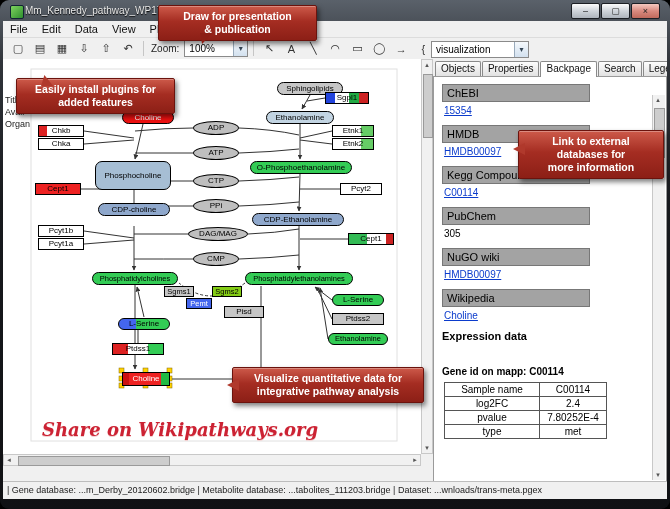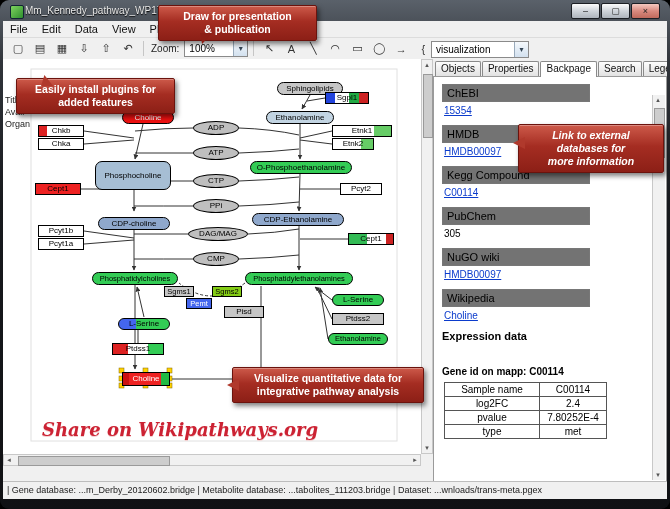--- a/index.html
+++ b/index.html
@@ -51,42 +51,42 @@
   .sbarrow{position:absolute;font-size:7px;color:#555;width:10px;height:10px;display:flex;align-items:center;justify-content:center;}
   .filler{position:absolute;left:0;top:445px;width:430px;height:16px;background:#f0f0f0;}
   
   .rpanel{position:absolute;left:430px;right:0;top:38px;bottom:17px;background:#f0f0f0;}
   .tabs{position:absolute;left:0;right:0;top:0;height:17px;display:flex;align-items:flex-end;padding-left:2px;gap:1px;}
   .tab{font-size:10px;color:#111;padding:1px 5px 2px;border:1px solid #8a8a8a;border-bottom:none;
     border-radius:2px 2px 0 0;background:linear-gradient(#fdfdfd,#e2e2e2);}
   .tab.active{background:#fff;position:relative;z-index:2;margin-bottom:-1px;padding-bottom:3px;}
   .rcontent{position:absolute;left:0;right:0;top:17px;bottom:0;background:#fff;
     border:1px solid #9a9a9a;box-sizing:border-box;padding:7px 16px 0 8px;overflow:hidden;}
-  .secbox{width:148px;border:1px solid #777;background:#737373;font-size:11px;color:#000;padding:2px 4px;box-sizing:border-box;}
+  .secbox{width:148px;border:1px solid #777;background:#a3a3a3;font-size:11px;color:#000;padding:2px 4px;box-sizing:border-box;}
   .secval{margin:3px 0 9px 2px;font-size:10px;color:#0b3bcc;text-decoration:underline;}
   .secval.plain{color:#000;text-decoration:none;}
   .exphead{font-size:11px;font-weight:bold;margin:4px 0 2px;}
   .geneid{font-size:10px;font-weight:bold;margin:24px 0 5px;}
   table.expr{border-collapse:collapse;margin-left:2px;}
   table.expr td{border:1px solid #555;font-size:10px;height:13px;text-align:center;padding:0 4px;}
   table.expr td.c1{width:86px;} table.expr td.c2{width:58px;}
   .rscroll{position:absolute;right:1px;top:18px;bottom:1px;width:12px;background:#f1f1f1;border-left:1px solid #c8c8c8;}
   .rthumb{position:absolute;left:1px;top:13px;width:9px;height:48px;background:#cdcdcd;border:1px solid #9a9a9a;}
   
   .statusbar{position:absolute;left:0;right:0;bottom:0;height:17px;background:#f0f0f0;border-top:1px solid #bdbdbd;
     font-size:9px;color:#222;line-height:17px;padding-left:4px;white-space:nowrap;overflow:hidden;margin-top:44px;}
   
   .callout{position:absolute;z-index:60;background:linear-gradient(180deg,#cd5a4a,#a52d22 45%,#8c1f16);
     border:1px solid #6b130d;border-radius:2px;color:#fff;font-weight:bold;font-size:10.5px;line-height:13px;
     text-align:center;padding:4px 6px;box-shadow:2px 3px 5px rgba(0,0,0,.5),inset 0 1px 0 rgba(255,255,255,.3);}
   .co-draw{left:158px;top:5px;width:145px;}
   .co-draw::after{content:"";position:absolute;left:38px;bottom:-10px;border:6px solid transparent;border-top:11px solid #8c1f16;transform:skewX(-20deg);}
   .co-plugins{left:16px;top:78px;width:145px;}
   .co-plugins::after{content:"";position:absolute;left:22px;top:-10px;border:6px solid transparent;border-bottom:11px solid #b0392c;transform:skewX(14deg);}
-  .co-link{left:518px;top:124px;width:132px;font-style:italic;}
+  .co-link{left:518px;top:130px;width:132px;}
   .co-link::after{content:"";position:absolute;left:-12px;top:12px;border:6px solid transparent;border-right:12px solid #b0392c;}
   .co-visualize{left:232px;top:367px;width:178px;}
   .co-visualize::after{content:"";position:absolute;left:-12px;top:11px;border:6px solid transparent;border-right:12px solid #b0392c;}
 </style>
 </head>
 <body>
 
 <div class="window">
 
   <div class="titlebar">
@@ -201,31 +201,31 @@
           <rect x="164" y="324" width="5" height="5"></rect>
         </g>
       </svg>
 
       <div class="node rounded" style="left:274px;top:23px;width:66px;height:13px;background:#c6c6c6">Sphingolipids</div>
       <div class="node" style="left:322px;top:33px;width:44px;height:12px;background:linear-gradient(90deg,#2244dd 0 22%,#fff 22% 55%,#22aa44 55% 78%,#cc2222 78%)">Sgpl1</div>
       <div class="node rounded" style="left:263px;top:52px;width:68px;height:13px;background:#c2d4e2">Ethanolamine</div>
       <div class="node rounded" style="left:119px;top:52px;width:52px;height:13px;background:#ee1111;color:#fff">Choline</div>
       <div class="node" style="left:35px;top:66px;width:46px;height:12px;background:linear-gradient(90deg,#dd2222 0 18%,#fff 18%)">Chkb</div>
       <div class="node" style="left:35px;top:79px;width:46px;height:12px">Chka</div>
-      <div class="node" style="left:329px;top:66px;width:60px;height:12px;background:linear-gradient(90deg,#fff 0 70%,#66cc66 70%)">Etnk1</div>
+      <div class="node" style="left:329px;top:66px;width:42px;height:12px;background:linear-gradient(90deg,#fff 0 70%,#66cc66 70%)">Etnk1</div>
       <div class="node" style="left:329px;top:79px;width:42px;height:12px;background:linear-gradient(90deg,#fff 0 70%,#66cc66 70%)">Etnk2</div>
       <div class="node oval" style="left:190px;top:62px;width:46px;height:14px">ADP</div>
       <div class="node oval" style="left:190px;top:87px;width:46px;height:14px">ATP</div>
       <div class="node rounded" style="left:92px;top:102px;width:76px;height:29px;background:#a6bed4">Phosphocholine</div>
       <div class="node rounded" style="left:247px;top:102px;width:102px;height:13px;background:#33cc55">O-Phosphoethanolamine</div>
       <div class="node oval" style="left:190px;top:115px;width:46px;height:14px">CTP</div>
       <div class="node" style="left:32px;top:124px;width:46px;height:12px;background:#ee2222">Cept1</div>
       <div class="node" style="left:337px;top:124px;width:42px;height:12px">Pcyt2</div>
       <div class="node oval" style="left:190px;top:140px;width:46px;height:14px">PPi</div>
-      <div class="node rounded" style="left:95px;top:158px;width:72px;height:13px;background:#8fa8cc">CDP-choline</div>
+      <div class="node rounded" style="left:95px;top:144px;width:72px;height:13px;background:#8fa8cc">CDP-choline</div>
       <div class="node rounded" style="left:249px;top:154px;width:92px;height:13px;background:#8fa8cc">CDP-Ethanolamine</div>
       <div class="node oval" style="left:185px;top:168px;width:60px;height:14px">DAG/MAG</div>
       <div class="node" style="left:35px;top:166px;width:46px;height:12px">Pcyt1b</div>
       <div class="node" style="left:35px;top:179px;width:46px;height:12px">Pcyt1a</div>
       <div class="node" style="left:345px;top:174px;width:46px;height:12px;background:linear-gradient(90deg,#33bb55 0 40%,#fff 40% 85%,#cc2222 85%)">Cept1</div>
       <div class="node oval" style="left:190px;top:193px;width:46px;height:14px">CMP</div>
       <div class="node rounded tiny" style="left:89px;top:213px;width:86px;height:13px;background:#33cc55">Phosphatidylcholines</div>
       <div class="node rounded tiny" style="left:242px;top:213px;width:108px;height:13px;background:#33cc55">Phosphatidylethanolamines</div>
       <div class="node tiny" style="left:161px;top:227px;width:30px;height:11px;background:#c6c6c6">Sgms1</div>
       <div class="node tiny" style="left:209px;top:227px;width:30px;height:11px;background:#84cc16">Sgms2</div>

